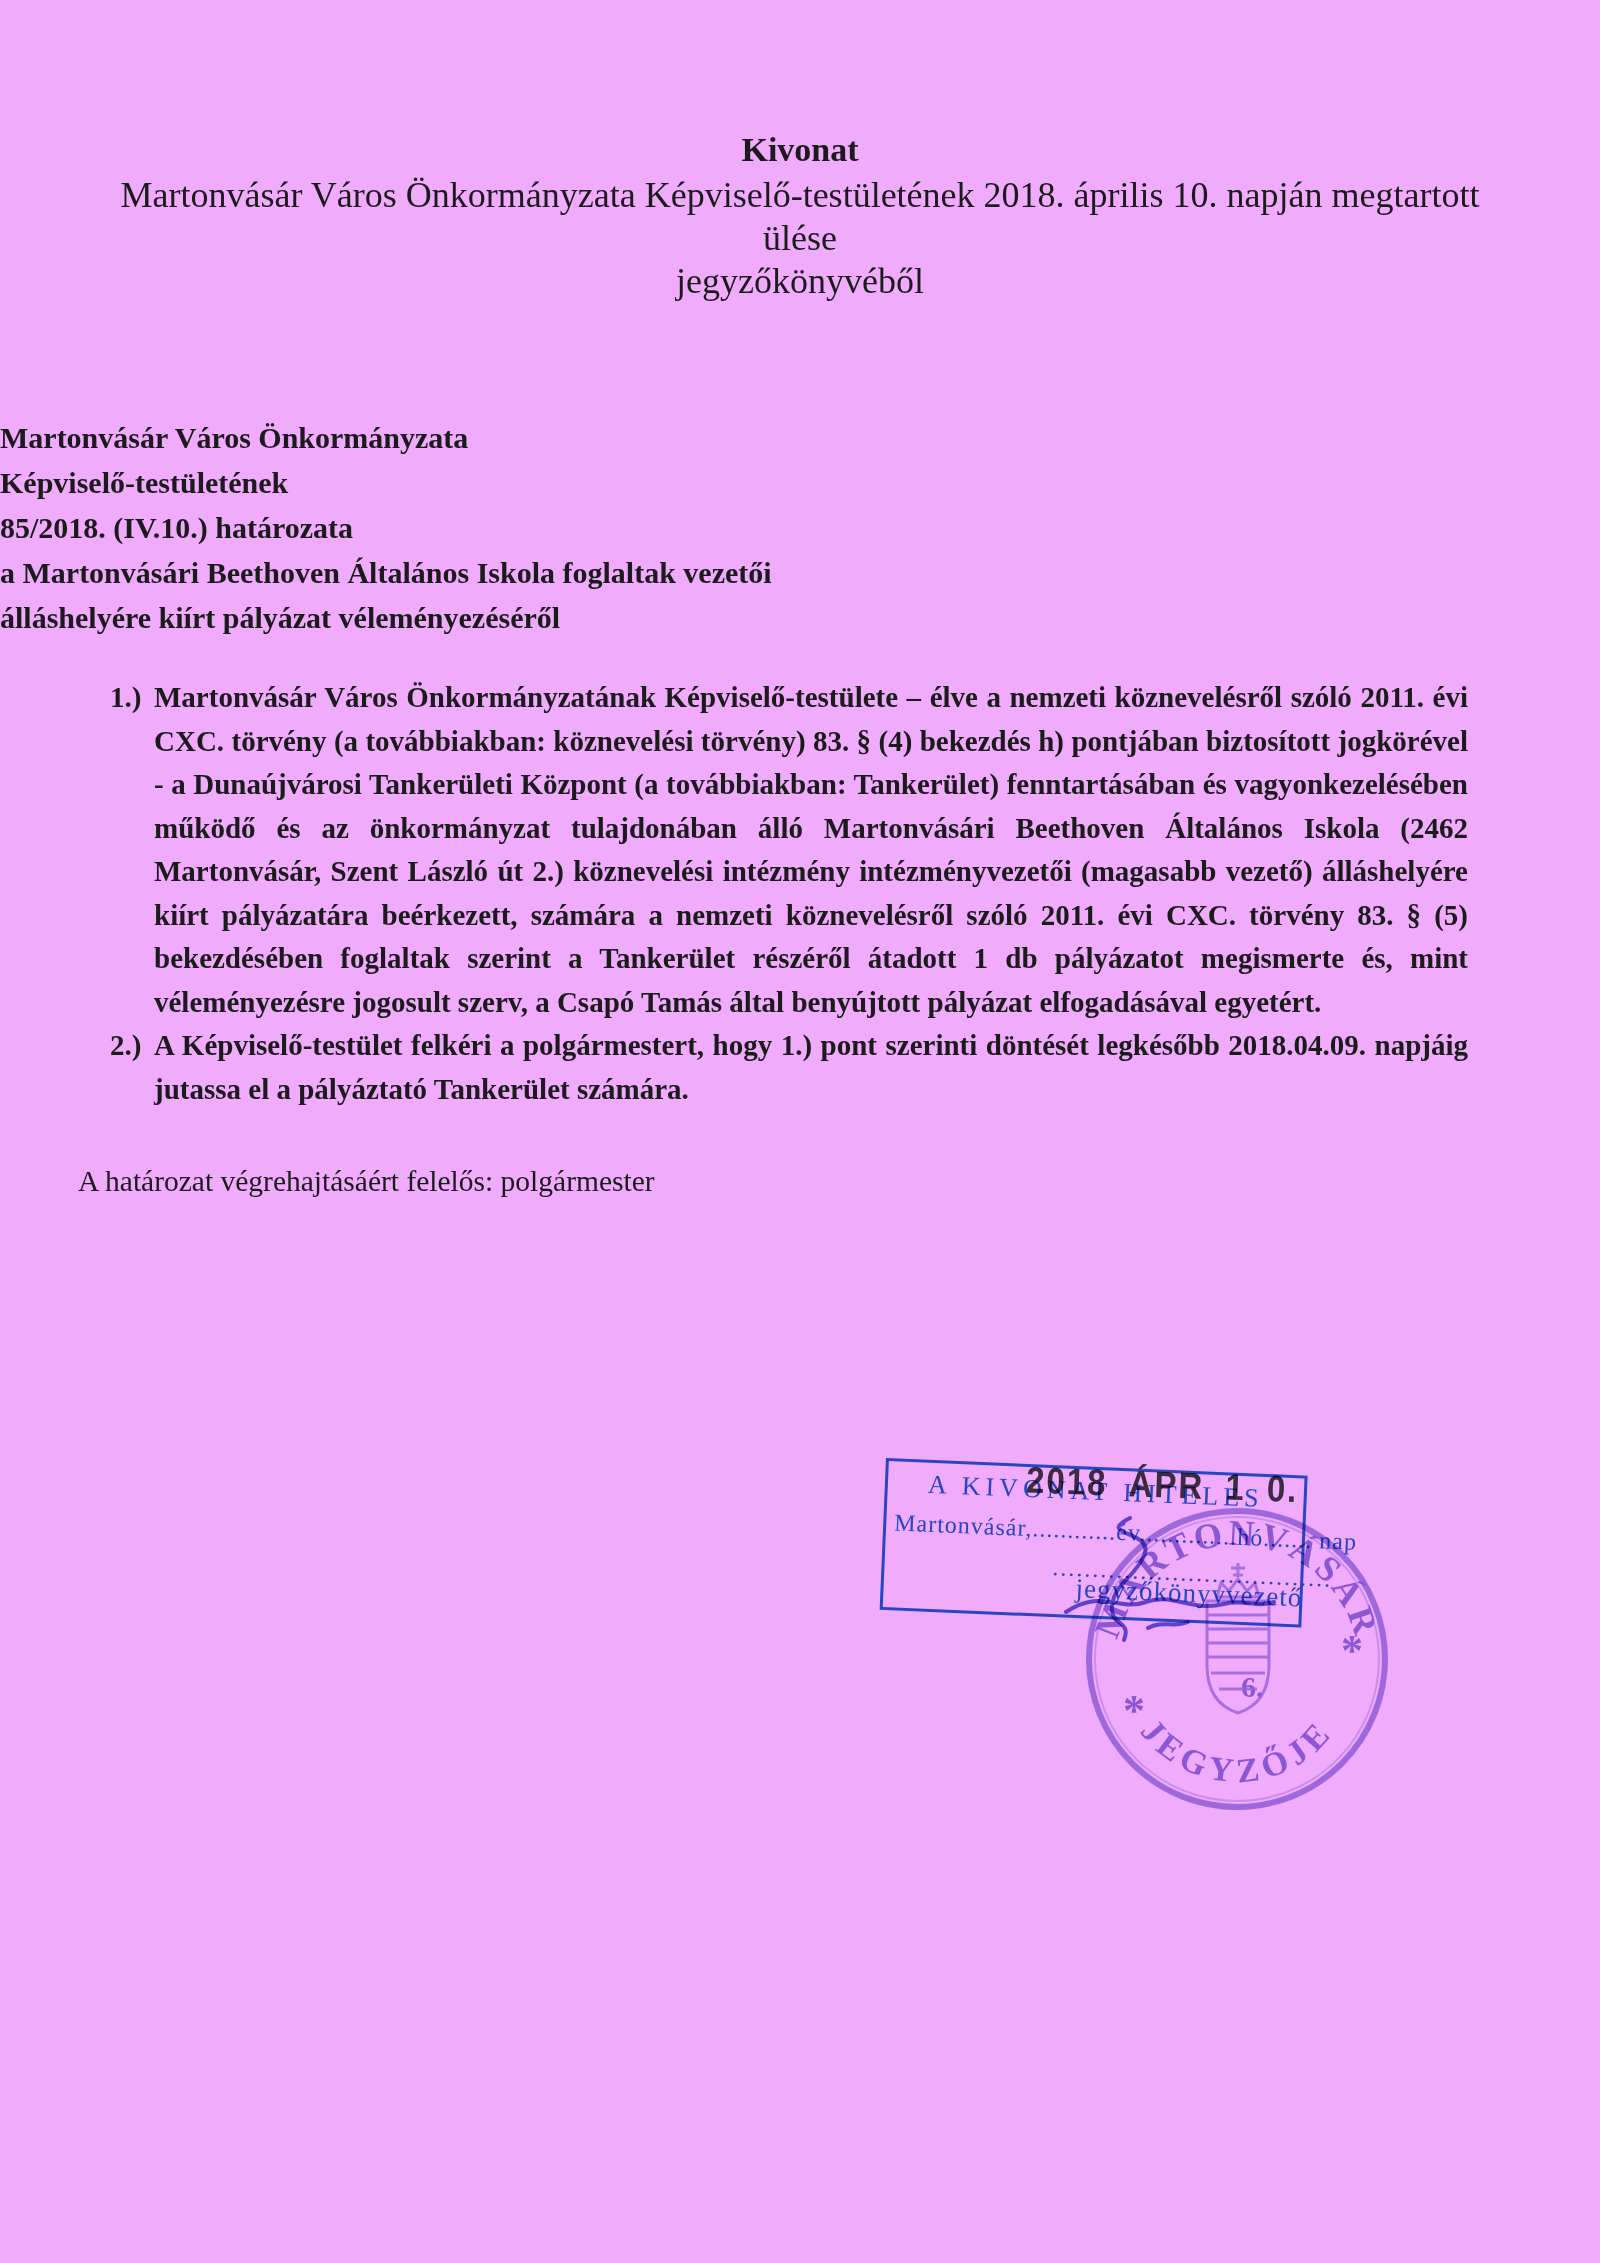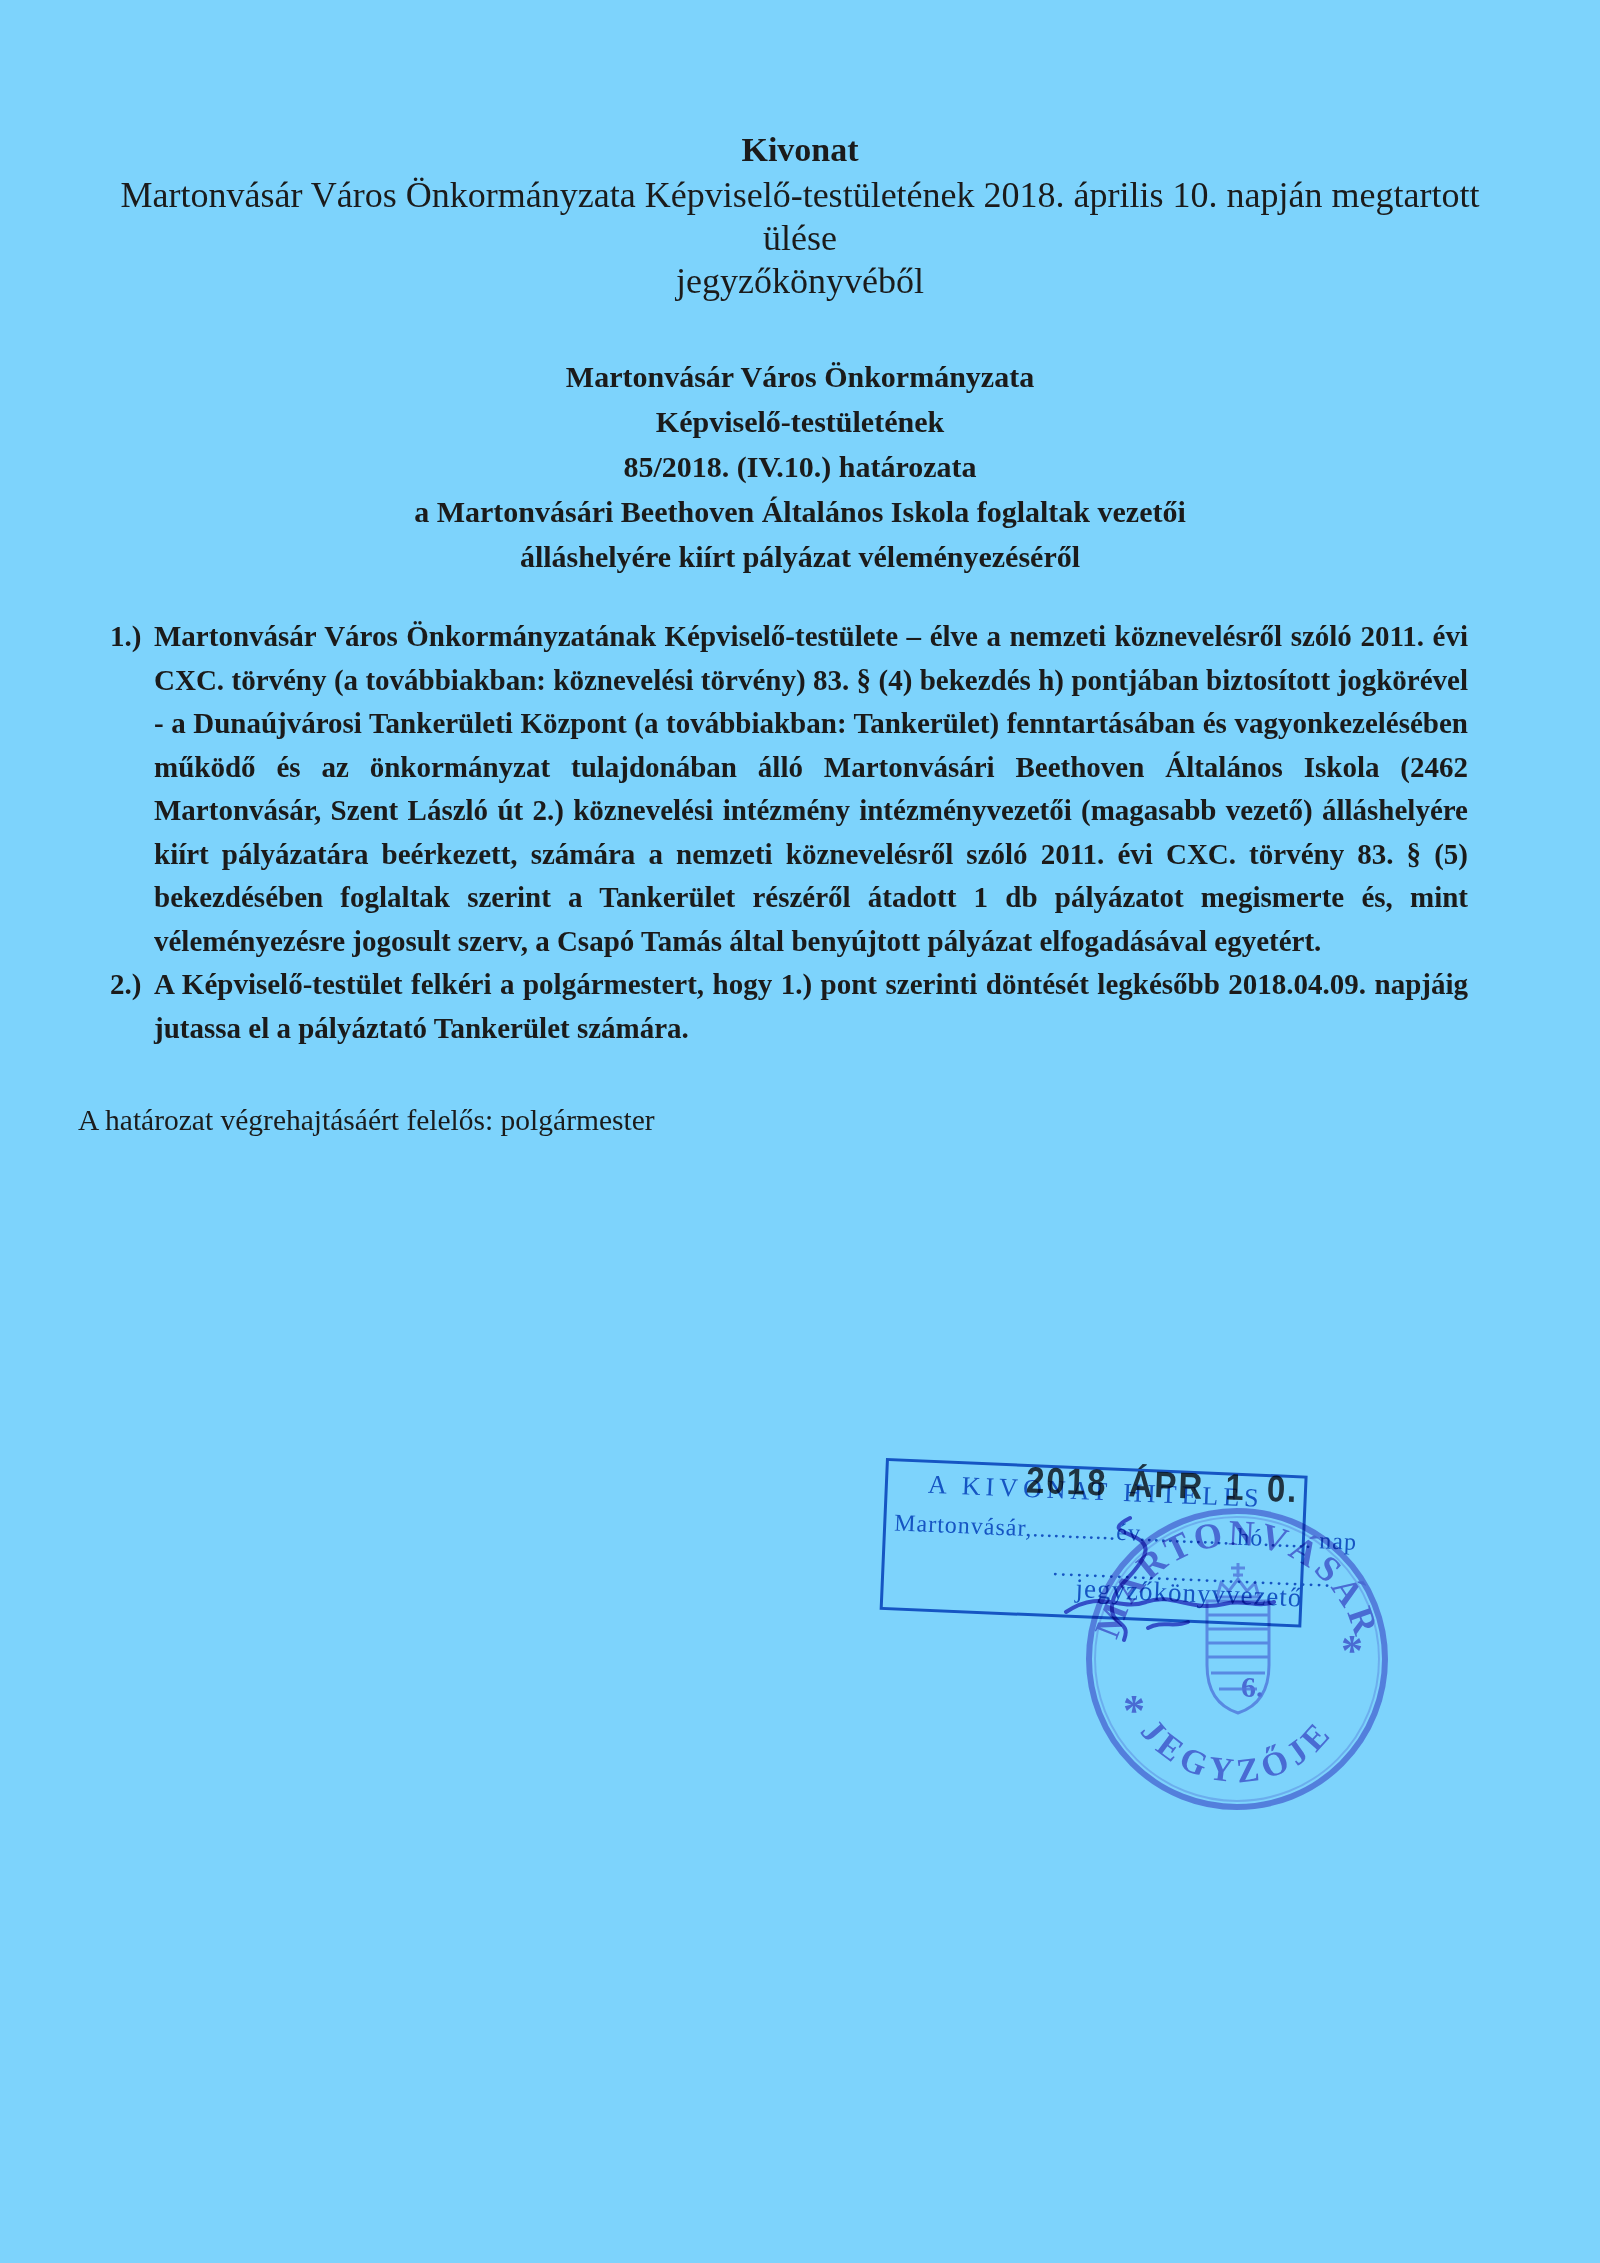--- a/index.html
+++ b/index.html
@@ -1,38 +1,38 @@
 <!DOCTYPE html>
 <html lang="hu"><head>
 <meta charset="utf-8">
 <style>
   html,body{margin:0;padding:0;background:#e9e9e9;}
   .page{
     position:relative;
     width:1600px;height:2263px;
     margin:0 auto;
-    background:#7dd3fc;
+    background:#f0abfc;
     overflow:hidden;
     font-family:"Liberation Serif", serif;
     color:#1b1b1b;
   }
   .title{
     margin:132px 0 0 0;
     font-size:34px;line-height:36px;
     font-weight:bold;text-align:center;
   }
   .subtitle{
     margin:6px auto 0;
     max-width:1360px;
     font-size:36px;line-height:43px;
     text-align:center;font-weight:normal;
   }
   .heading{
-    margin-top:51px;
-    text-align:center;
+    margin-top:112px;
+    text-align:left;
     font-weight:bold;
     font-size:30px;line-height:45px;
   }
   .body-list{
     margin-top:36px;
     padding:0 132px 0 110px;
     font-weight:bold;
     font-size:29px;line-height:43.5px;
   }
   .item{position:relative;padding-left:44px;text-align:justify;}

